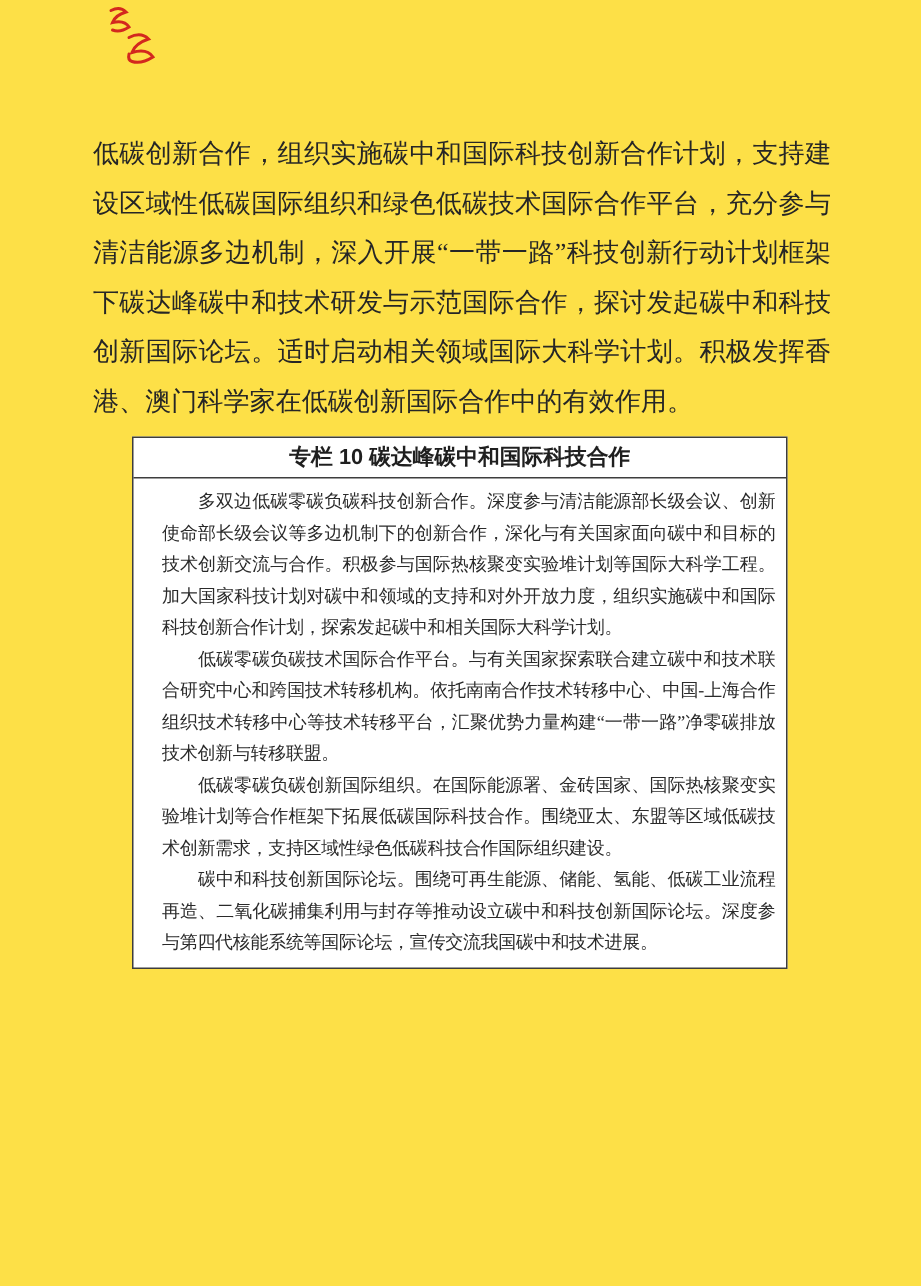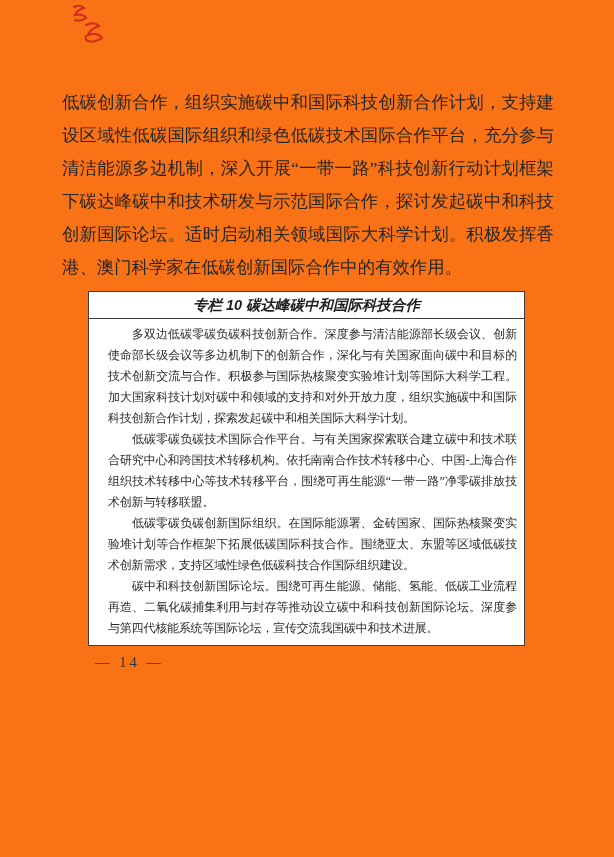--- a/index.html
+++ b/index.html
@@ -1,19 +1,19 @@
 <!DOCTYPE html>
 <html><head>
 <meta charset="utf-8">
 <style>
   html,body { margin:0; padding:0; background:#ffffff; }
   .page {
     position:relative;
     width:614px; height:857px;
-    background:#f97316;
+    background:#fde047;
     font-family:"Liberation Serif","DejaVu Serif",serif;
     color:#262626;
     overflow:hidden;
   }
   .content {
     position:absolute;
     left:62px; top:86px;
     width:492px;
   }
   .para {
@@ -33,21 +33,20 @@
   }
   .column-box .box-title {
     font-family:"Liberation Sans","DejaVu Sans",sans-serif;
     font-weight:bold;
     font-size:14.5px;
     line-height:20px;
     text-align:center;
     padding:3px 0 3px;
     border-bottom:1.5px solid #3d3d3d;
     color:#1f1f1f;
-    font-style:italic;
   }
   .column-box .box-body { padding:5px 7px 6px;margin-left:12px; }
   .column-box .box-body p {
     margin:0;
     font-size:12px;
     line-height:21px;
     letter-spacing:-0.2px;
     text-align:justify;
     text-indent:2em;
     color:#2a2a2a;
@@ -78,23 +77,22 @@
   </svg>
 
   <div class="content">
 
     <p class="para">低碳创新合作，组织实施碳中和国际科技创新合作计划，支持建设区域性低碳国际组织和绿色低碳技术国际合作平台，充分参与清洁能源多边机制，深入开展“一带一路”科技创新行动计划框架下碳达峰碳中和技术研发与示范国际合作，探讨发起碳中和科技创新国际论坛。适时启动相关领域国际大科学计划。积极发挥香港、澳门科学家在低碳创新国际合作中的有效作用。</p>
 
     <div class="column-box">
       <div class="box-title">专栏 10  碳达峰碳中和国际科技合作</div>
       <div class="box-body">
         <p>多双边低碳零碳负碳科技创新合作。深度参与清洁能源部长级会议、创新使命部长级会议等多边机制下的创新合作，深化与有关国家面向碳中和目标的技术创新交流与合作。积极参与国际热核聚变实验堆计划等国际大科学工程。加大国家科技计划对碳中和领域的支持和对外开放力度，组织实施碳中和国际科技创新合作计划，探索发起碳中和相关国际大科学计划。</p>
-        <p>低碳零碳负碳技术国际合作平台。与有关国家探索联合建立碳中和技术联合研究中心和跨国技术转移机构。依托南南合作技术转移中心、中国-上海合作组织技术转移中心等技术转移平台，围绕可再生能源“一带一路”净零碳排放技术创新与转移联盟。</p>
+        <p>低碳零碳负碳技术国际合作平台。与有关国家探索联合建立碳中和技术联合研究中心和跨国技术转移机构。依托南南合作技术转移中心、中国-上海合作组织技术转移中心等技术转移平台，汇聚优势力量构建“一带一路”净零碳排放技术创新与转移联盟。</p>
         <p>低碳零碳负碳创新国际组织。在国际能源署、金砖国家、国际热核聚变实验堆计划等合作框架下拓展低碳国际科技合作。围绕亚太、东盟等区域低碳技术创新需求，支持区域性绿色低碳科技合作国际组织建设。</p>
         <p>碳中和科技创新国际论坛。围绕可再生能源、储能、氢能、低碳工业流程再造、二氧化碳捕集利用与封存等推动设立碳中和科技创新国际论坛。深度参与第四代核能系统等国际论坛，宣传交流我国碳中和技术进展。</p>
       </div>
     </div>
 
 
-    <div class="page-number">— 14 —</div>
 
   </div>
 </div>
 
 </body></html>

